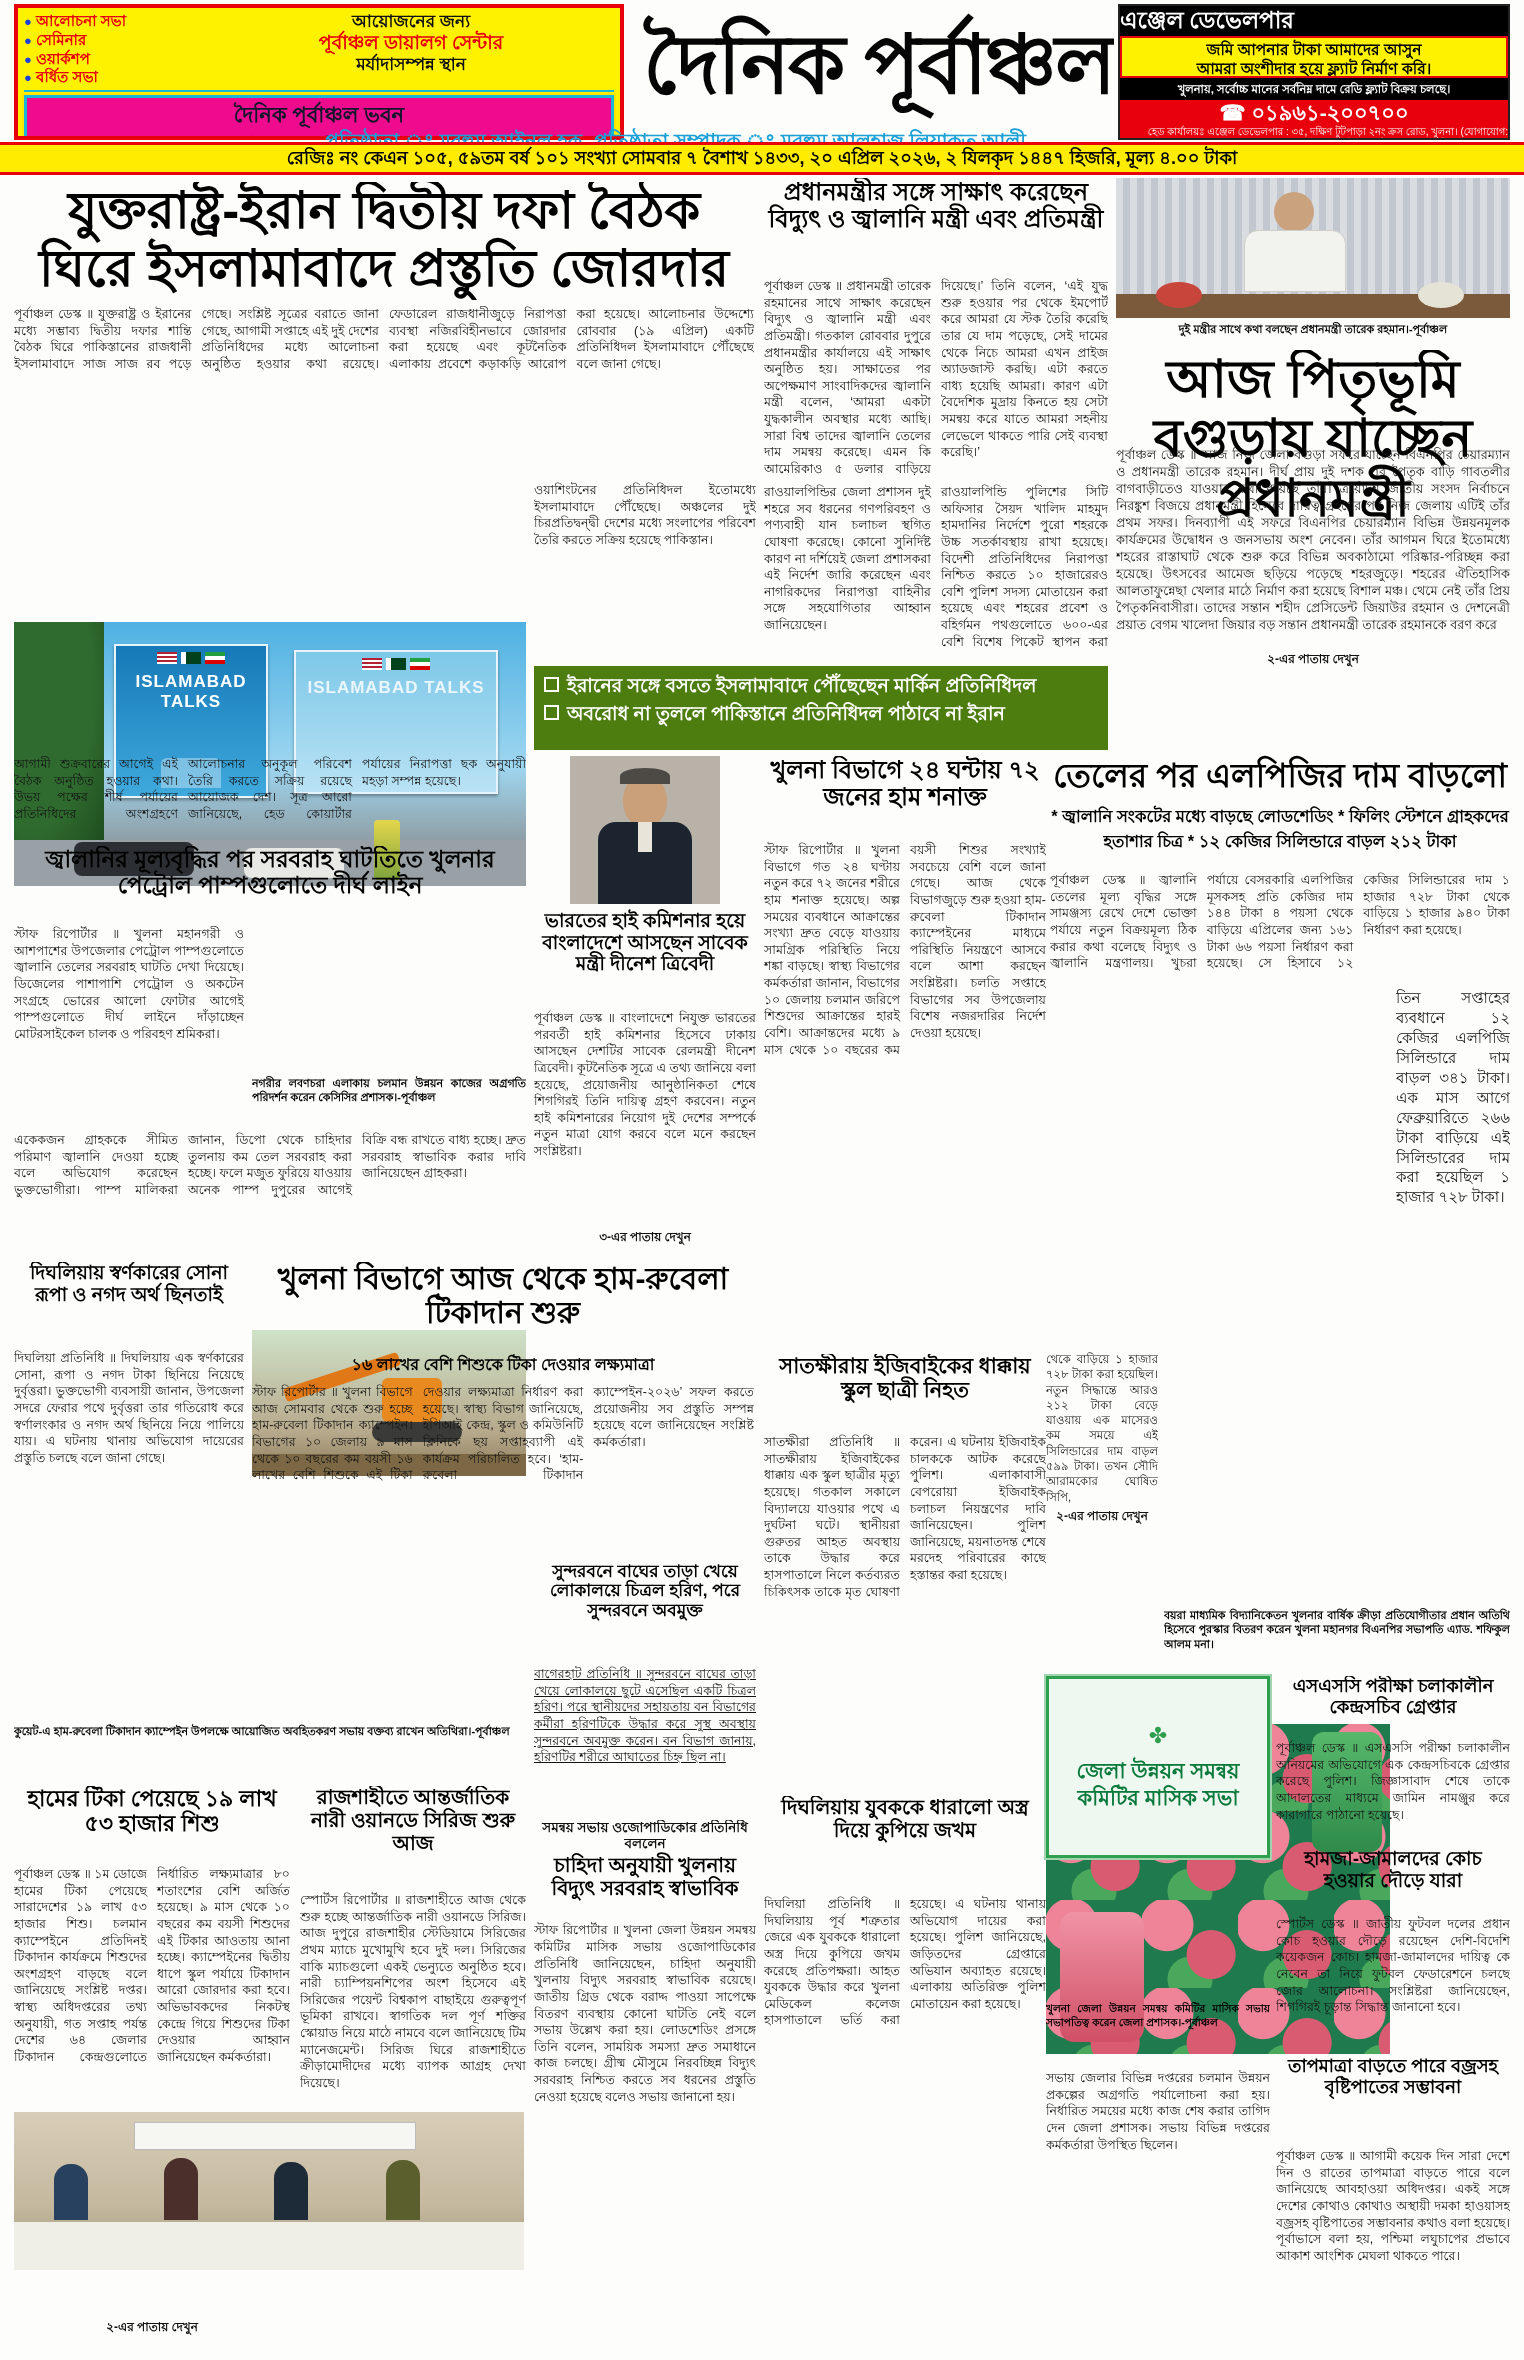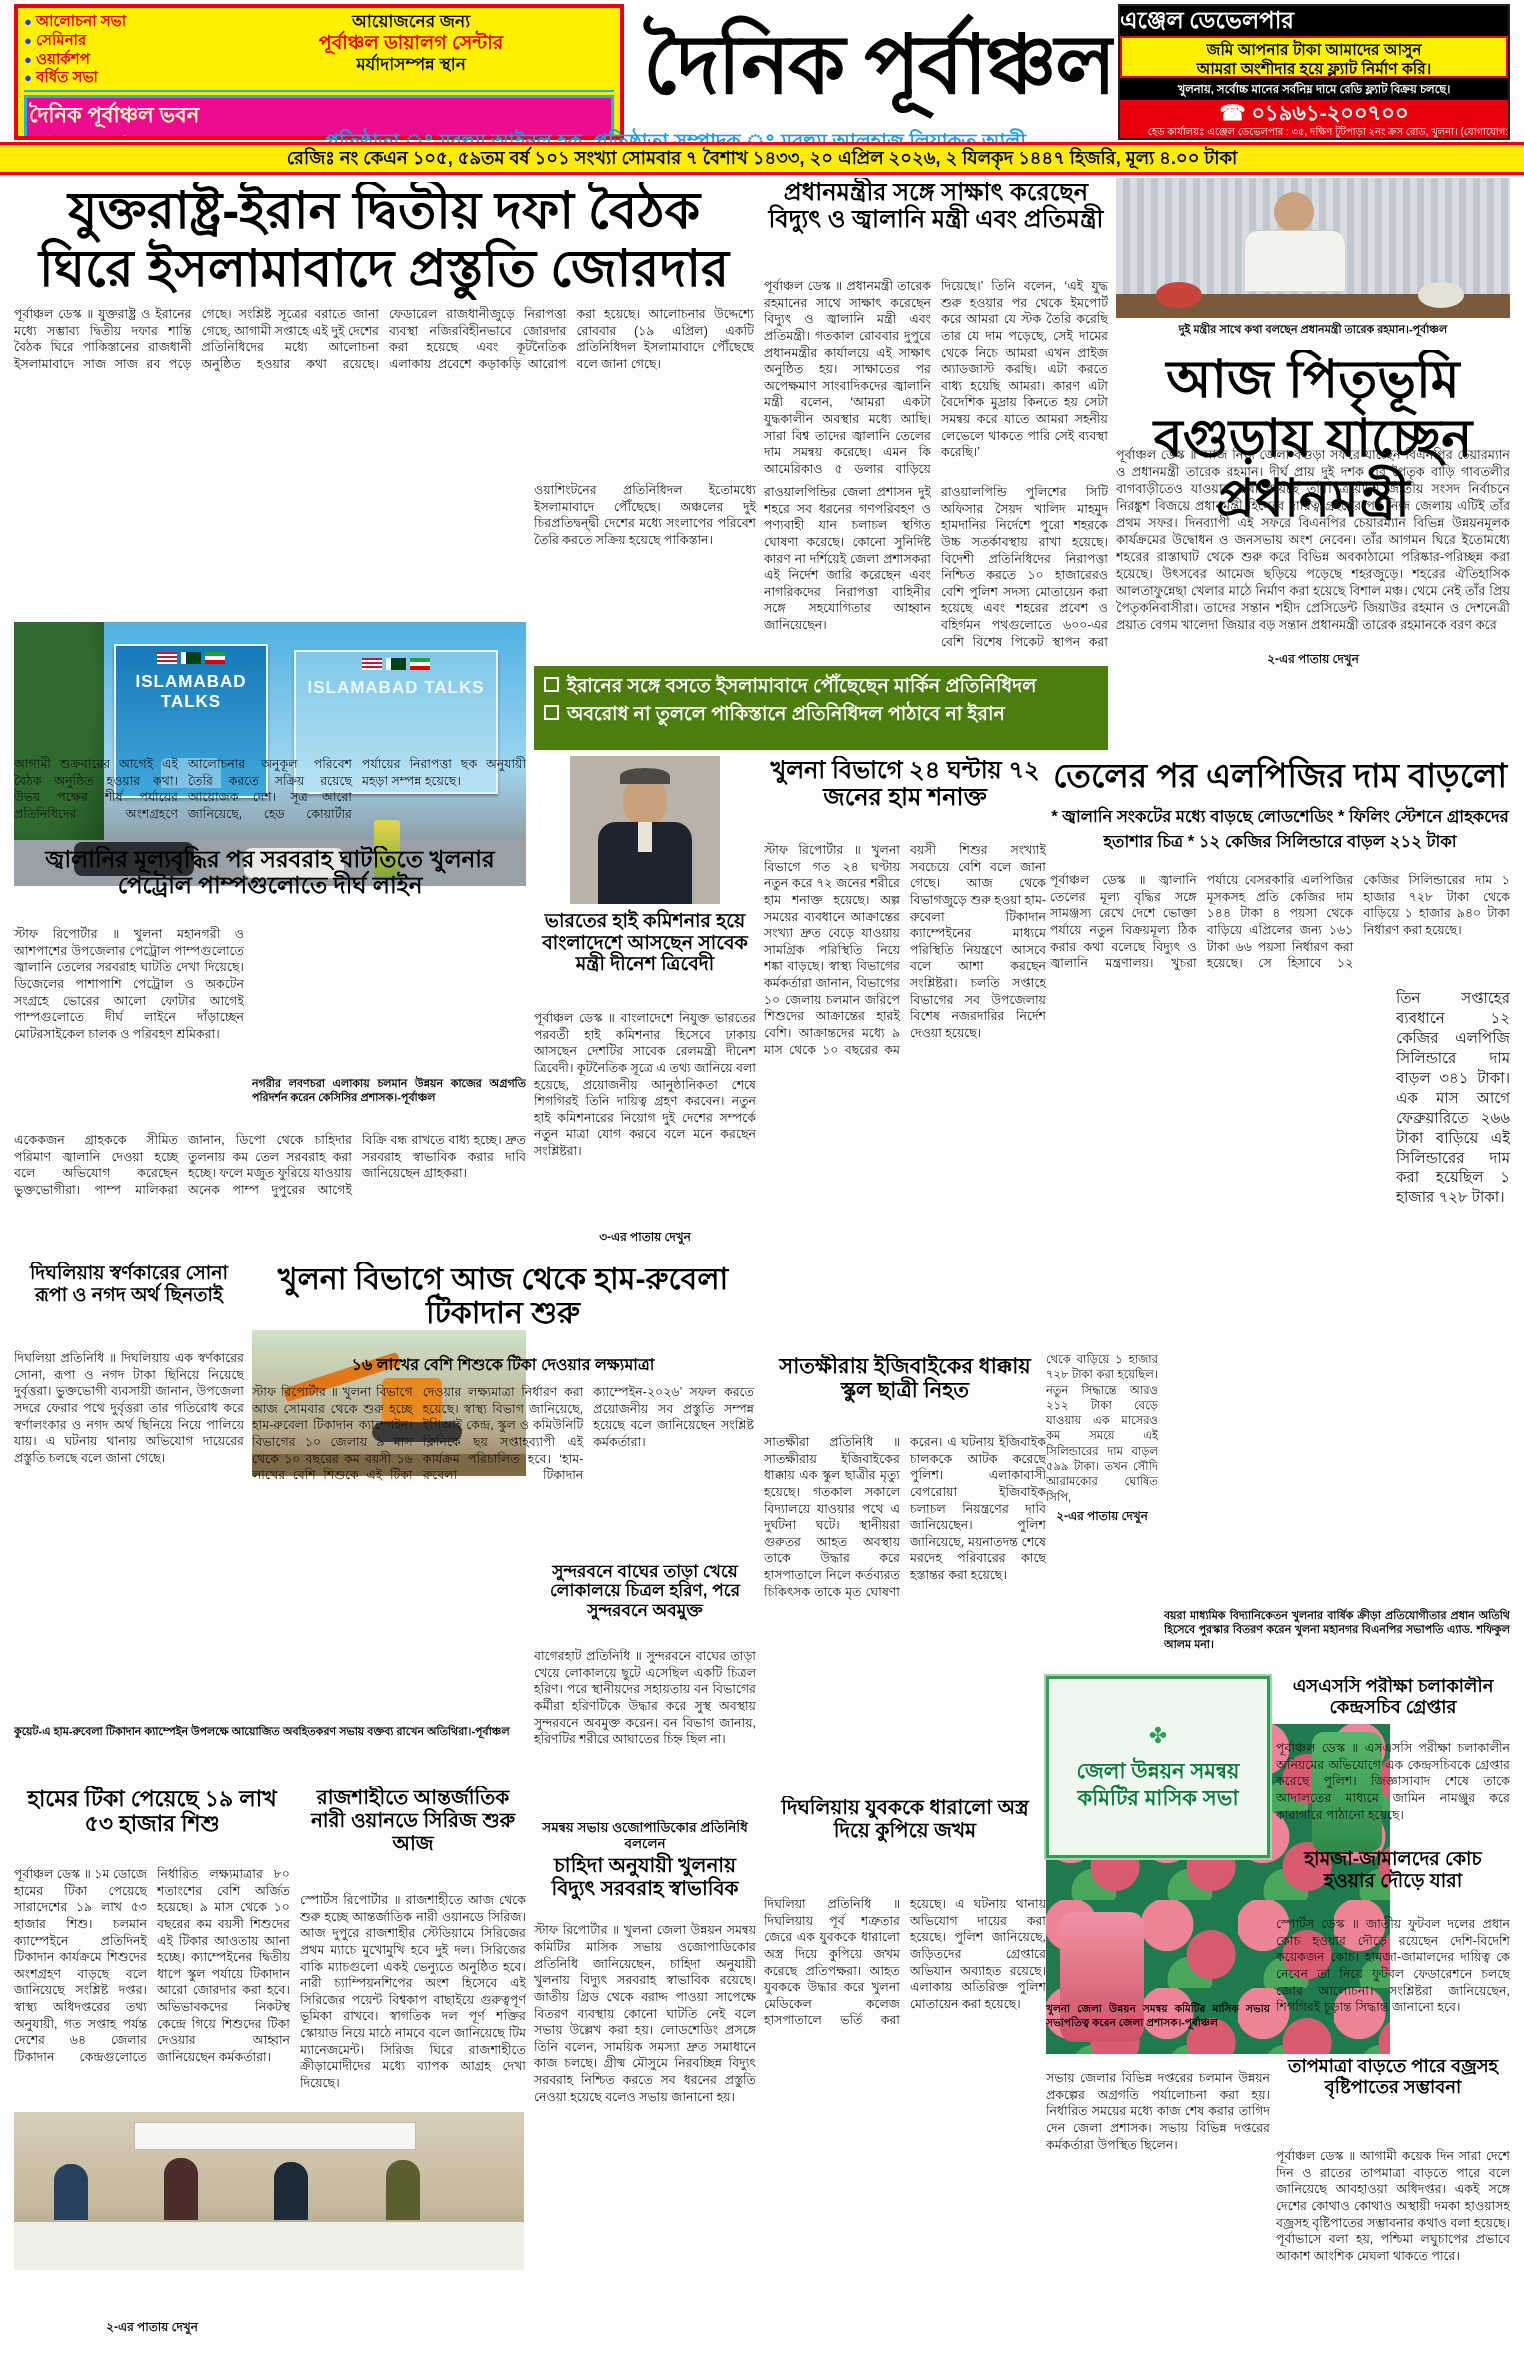--- a/index.html
+++ b/index.html
@@ -16,21 +16,21 @@
   .colr3{column-count:3;column-gap:10px;}
   .colr4{column-count:4;column-gap:10px;}
 
   
   .left-ad{background:#fff200;border:4px solid #e8000d;box-sizing:border-box;padding:4px 6px;}
   .left-ad .bul{color:#e8000d;font-weight:bold;font-size:15px;line-height:1.25;}
   .left-ad .dot{color:#1b3fd8;font-size:13px;}
   .la-right{font-weight:900;text-align:center;line-height:1.2;}
   .la-top{display:flex;gap:6px;border-bottom:2px solid #18b7d8;padding-bottom:3px;}
   .mag{background:#ef0b8e;border:3px solid #18b7d8;outline:2px solid #ffe700;margin-top:3px;
-       color:#fef9c3;padding:1px 2px;}
+       text-align:center;color:#0f172a;padding:1px 2px;}
   .masthead{font-weight:900;color:#050505;text-align:right;letter-spacing:-2px;}
   .founder{color:#1ba0d8;font-weight:bold;font-size:20px;text-align:center;}
   .right-ad{border:2px solid #222;box-sizing:border-box;}
   .ra-title{background:#000;color:#fff;font-weight:900;font-size:23px;line-height:30px;height:30px;font-family:Liberation Serif, serif;}
   .ra-yellow{background:#fff200;color:#000;font-weight:900;font-size:15.5px;text-align:center;line-height:1.25;
              border:2px solid #e8000d;box-sizing:border-box;height:42px;padding-top:2px;}
   .ra-black{background:#000;color:#fff;font-weight:bold;font-size:11.5px;text-align:center;line-height:22px;height:22px;}
   .ra-red{background:#e8000d;color:#fff;font-weight:900;font-size:21px;text-align:center;line-height:26px;height:26px;}
   .ra-foot{background:#e8000d;color:#fff;font-size:10px;line-height:1.15;text-align:right;height:16px;}
   .dateline{background:#ffec00;border-top:3px solid #e8000d;border-bottom:3px solid #e8000d;
@@ -229,21 +229,21 @@
     </div>
     <div class="hd" style="font-size:19px;height:96px;margin-top:6px;">ভারতের হাই কমিশনার হয়ে বাংলাদেশে আসছেন সাবেক মন্ত্রী দীনেশ ত্রিবেদী</div>
     <div class="bt" style="height:218px;margin-top:4px;">
       <p>পূর্বাঞ্চল ডেস্ক ॥ বাংলাদেশে নিযুক্ত ভারতের পরবর্তী হাই কমিশনার হিসেবে ঢাকায় আসছেন দেশটির সাবেক রেলমন্ত্রী দীনেশ ত্রিবেদী। কূটনৈতিক সূত্রে এ তথ্য জানিয়ে বলা হয়েছে, প্রয়োজনীয় আনুষ্ঠানিকতা শেষে শিগগিরই তিনি দায়িত্ব গ্রহণ করবেন। নতুন হাই কমিশনারের নিয়োগ দুই দেশের সম্পর্কে নতুন মাত্রা যোগ করবে বলে মনে করছেন সংশ্লিষ্টরা।</p>
     </div>
     <div class="cont">৩-এর পাতায় দেখুন</div>
   </div>
 
   <div class="abs" style="left:534px;top:1562px;width:222px;height:252px;">
     <div class="hd" style="font-size:17px;height:82px;">সুন্দরবনে বাঘের তাড়া খেয়ে লোকালয়ে চিত্রল হরিণ, পরে সুন্দরবনে অবমুক্ত</div>
-    <div class="bt" style="height:160px;margin-top:4px;">
+    <div class="bt" style="height:160px;margin-top:22px;text-decoration:underline;">
       <p>বাগেরহাট প্রতিনিধি ॥ সুন্দরবনে বাঘের তাড়া খেয়ে লোকালয়ে ছুটে এসেছিল একটি চিত্রল হরিণ। পরে স্থানীয়দের সহায়তায় বন বিভাগের কর্মীরা হরিণটিকে উদ্ধার করে সুস্থ অবস্থায় সুন্দরবনে অবমুক্ত করেন। বন বিভাগ জানায়, হরিণটির শরীরে আঘাতের চিহ্ন ছিল না।</p>
     </div>
   </div>
 
   <div class="abs" style="left:534px;top:1820px;width:222px;height:532px;">
     <div class="kicker">সমন্বয় সভায় ওজোপাডিকোর প্রতিনিধি বললেন</div>
     <div class="hd" style="font-size:20px;height:62px;margin-top:2px;">চাহিদা অনুযায়ী খুলনায় বিদ্যুৎ সরবরাহ স্বাভাবিক</div>
     <div class="bt" style="height:430px;margin-top:6px;">
       <p>স্টাফ রিপোর্টার ॥ খুলনা জেলা উন্নয়ন সমন্বয় কমিটির মাসিক সভায় ওজোপাডিকোর প্রতিনিধি জানিয়েছেন, চাহিদা অনুযায়ী খুলনায় বিদ্যুৎ সরবরাহ স্বাভাবিক রয়েছে। জাতীয় গ্রিড থেকে বরাদ্দ পাওয়া সাপেক্ষে বিতরণ ব্যবস্থায় কোনো ঘাটতি নেই বলে সভায় উল্লেখ করা হয়। লোডশেডিং প্রসঙ্গে তিনি বলেন, সাময়িক সমস্যা দ্রুত সমাধানে কাজ চলছে। গ্রীষ্ম মৌসুমে নিরবচ্ছিন্ন বিদ্যুৎ সরবরাহ নিশ্চিত করতে সব ধরনের প্রস্তুতি নেওয়া হয়েছে বলেও সভায় জানানো হয়।</p>
     </div>

